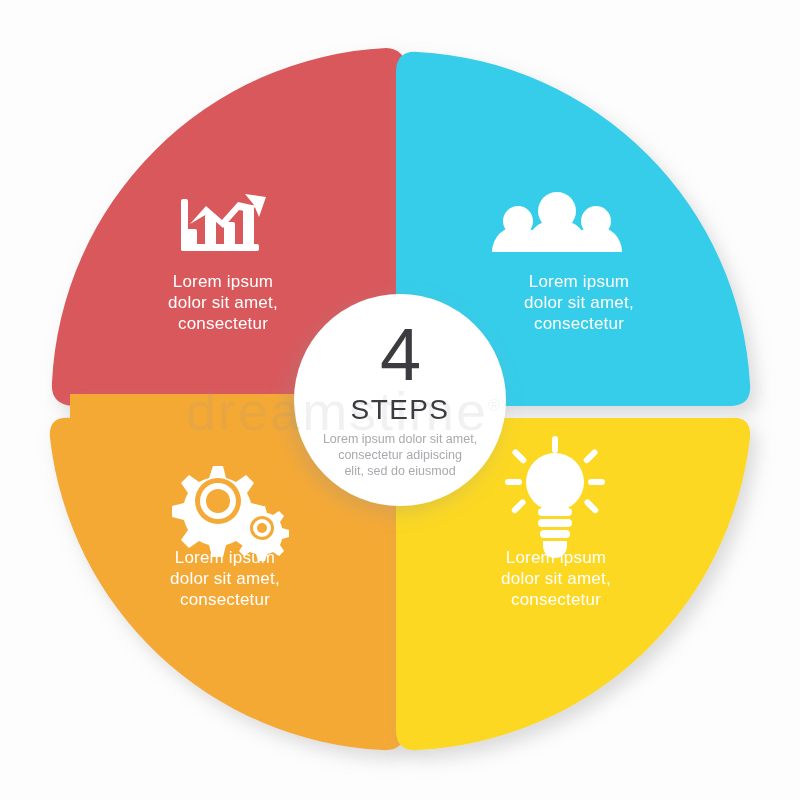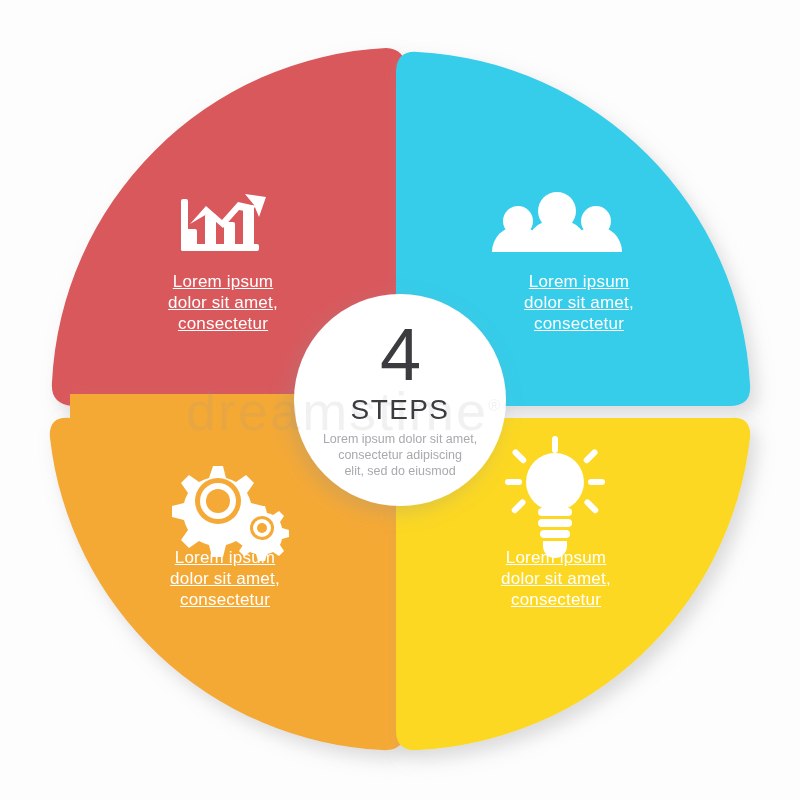--- a/index.html
+++ b/index.html
@@ -29,21 +29,20 @@
   .petal-label {
     position: absolute;
     width: 190px;
     text-align: center;
     font-size: 17px;
     line-height: 21px;
     color: #ffffff;
     letter-spacing: 0.2px;
     pointer-events: none;
     white-space: pre-line;
-    text-decoration: underline;
   }
   #label-0 { left: 128px; top: 271px; }
   #label-1 { left: 484px; top: 271px; }
   #label-2 { left: 130px; top: 547px; }
   #label-3 { left: 461px; top: 547px; }
 
   .center-block {
     position: absolute;
     left: 272px;
     top: 318px;

